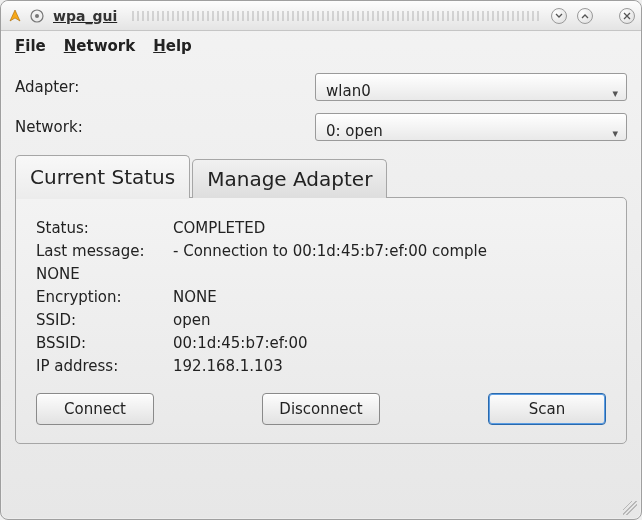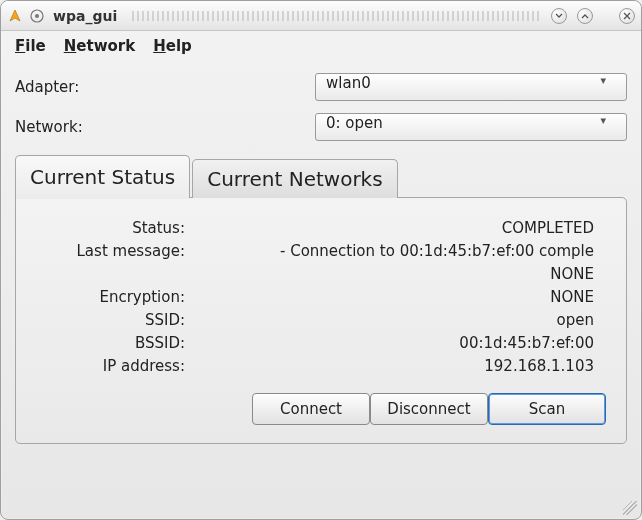--- a/index.html
+++ b/index.html
@@ -1,46 +1,46 @@
 <!DOCTYPE html>
 <html><head>
 <meta charset="utf-8">
 <style>
   html,body{margin:0;padding:0;width:642px;height:520px;box-sizing:border-box;font-family:"DejaVu Sans","Liberation Sans",Arial,sans-serif;font-size:15px;color:#222;background:#efefef;overflow:hidden;}
   *{box-sizing:border-box;}
   
-  .titlebar{height:30px;background:linear-gradient(to bottom,#fdfdfd,#e4e4e4);border-bottom:1px solid #c5c5c5;border-radius:8px 8px 0 0;display:flex;align-items:center;padding:12px 6px;gap:6px;}
+  .titlebar{height:30px;background:linear-gradient(to bottom,#fdfdfd,#e4e4e4);border-bottom:1px solid #c5c5c5;border-radius:8px 8px 0 0;display:flex;align-items:center;padding:12px 6px;gap:6px;text-decoration:underline;}
   .tb-icon{width:16px;height:16px;display:flex;align-items:center;justify-content:center;}
   .tb-icon svg{display:block;}
   .tb-title{font-weight:bold;font-size:14px;color:#333;margin-left:2px;margin-right:6px;}
   .tb-grip{flex:1;height:10px;background:repeating-linear-gradient(90deg,transparent 0 3px,#bdbdbd 3px 5px);opacity:.6;}
   .tb-btn{width:16px;height:16px;border:1px solid #9a9a9a;border-radius:50%;background:radial-gradient(circle at 30% 30%,#fff,#dcdcdc);display:flex;align-items:center;justify-content:center;font-size:10px;color:#555;margin-left:4px;}
   
   .window{width:642px;height:520px;border:1px solid #9f9f9f;border-radius:8px;background:linear-gradient(to bottom,#f3f3f3,#e7e7e7);box-shadow:inset 0 0 0 1px #fff4;display:flex;flex-direction:column;}
   .menubar{display:flex;gap:18px;padding:6px 12px 6px 14px;font-size:15px;}
   .menu-item{cursor:default;font-weight:bold;}
   .menu-item u{text-decoration:underline;}
   .client{flex:1;padding:6px 14px 14px 14px;display:flex;flex-direction:column;}
   
   .form-row{display:flex;align-items:center;margin:6px 0;}
   .form-label{width:300px;}
-  .combo{flex:1;height:28px;border:1px solid #9a9a9a;border-radius:3px;background:linear-gradient(to bottom,#fff,#e9e9e9);display:flex;align-items:flex-start;justify-content:space-between;padding:0 20px 0 10px;font-size:15px;}
+  .combo{flex:1;height:28px;border:1px solid #9a9a9a;border-radius:3px;background:linear-gradient(to bottom,#fff,#e9e9e9);display:flex;align-items:flex-end;justify-content:space-between;padding:0 8px 0 10px;font-size:15px;}
   .chev{color:#555;font-size:11px;}
   
   .tabwidget{margin-top:8px;}
   .tabbar{display:flex;position:relative;z-index:2;}
   .tab{padding:7px 14px;border:1px solid #a6a6a6;border-bottom:none;border-radius:5px 5px 0 0;background:linear-gradient(to bottom,#f1f1f1,#dedede);margin-right:2px;margin-top:4px;font-size:20px;}
   .tab.active{background:linear-gradient(to bottom,#f8f8f8,#ececec);margin-top:0;padding-top:9px;padding-bottom:9px;position:relative;}
   .tab.active::after{content:"";position:absolute;left:0;right:0;bottom:-1px;height:2px;background:#ececec;}
   .tabpage{border:1px solid #a6a6a6;border-radius:0 5px 5px 5px;background:linear-gradient(to bottom,#f3f3f3,#e9e9e9);padding:16px 20px 18px 20px;margin-top:-1px;}
-  .status-row{display:flex;margin:5px 12px;text-align:right;}
+  .status-row{display:flex;margin:5px 0;}
   .status-label{width:137px;}
   .status-value{flex:1;white-space:nowrap;overflow:hidden;}
   
-  .btn-row{display:flex;justify-content:flex-end;margin-top:18px;}
+  .btn-row{display:flex;justify-content:space-between;gap:16px;margin-top:18px;}
   .btn{min-width:118px;height:32px;border:1px solid #8a8a8a;border-radius:4px;background:linear-gradient(to bottom,#fdfdfd,#e2e2e2);display:flex;align-items:center;justify-content:center;font-size:15px;box-shadow:inset 0 1px 0 #fff;}
   .btn.default{border:1px solid #2a69ac;box-shadow:0 0 0 1px #5a9de4 inset,inset 0 1px 0 #fff;}
   .grip-corner{position:absolute;right:4px;bottom:4px;width:14px;height:14px;opacity:.5;background:
     linear-gradient(135deg,transparent 0 6px,#888 6px 7px,transparent 7px 9px,#888 9px 10px,transparent 10px 12px,#888 12px 13px,transparent 13px);}
   .window{position:relative;}
 </style>
 </head>
 <body>
 
 <div class="window">
@@ -97,21 +97,21 @@
       <span class="form-label">Network:</span>
       <div class="combo">
         <span>0: open</span>
         <span class="chev">▾</span>
       </div>
     </div>
 
     <div class="tabwidget">
       <div class="tabbar">
         <div class="tab active"><span>Current Status</span></div>
-        <div class="tab"><span>Current Networks</span></div>
+        <div class="tab"><span>Manage Adapter</span></div>
       </div>
       <div class="tabpage">
         <div class="status-row">
             <span class="status-label">Status:</span>
             <span class="status-value">COMPLETED</span>
           </div>
         <div class="status-row">
             <span class="status-label">Last message:</span>
             <span class="status-value">- Connection to 00:1d:45:b7:ef:00 comple</span>
           </div>

